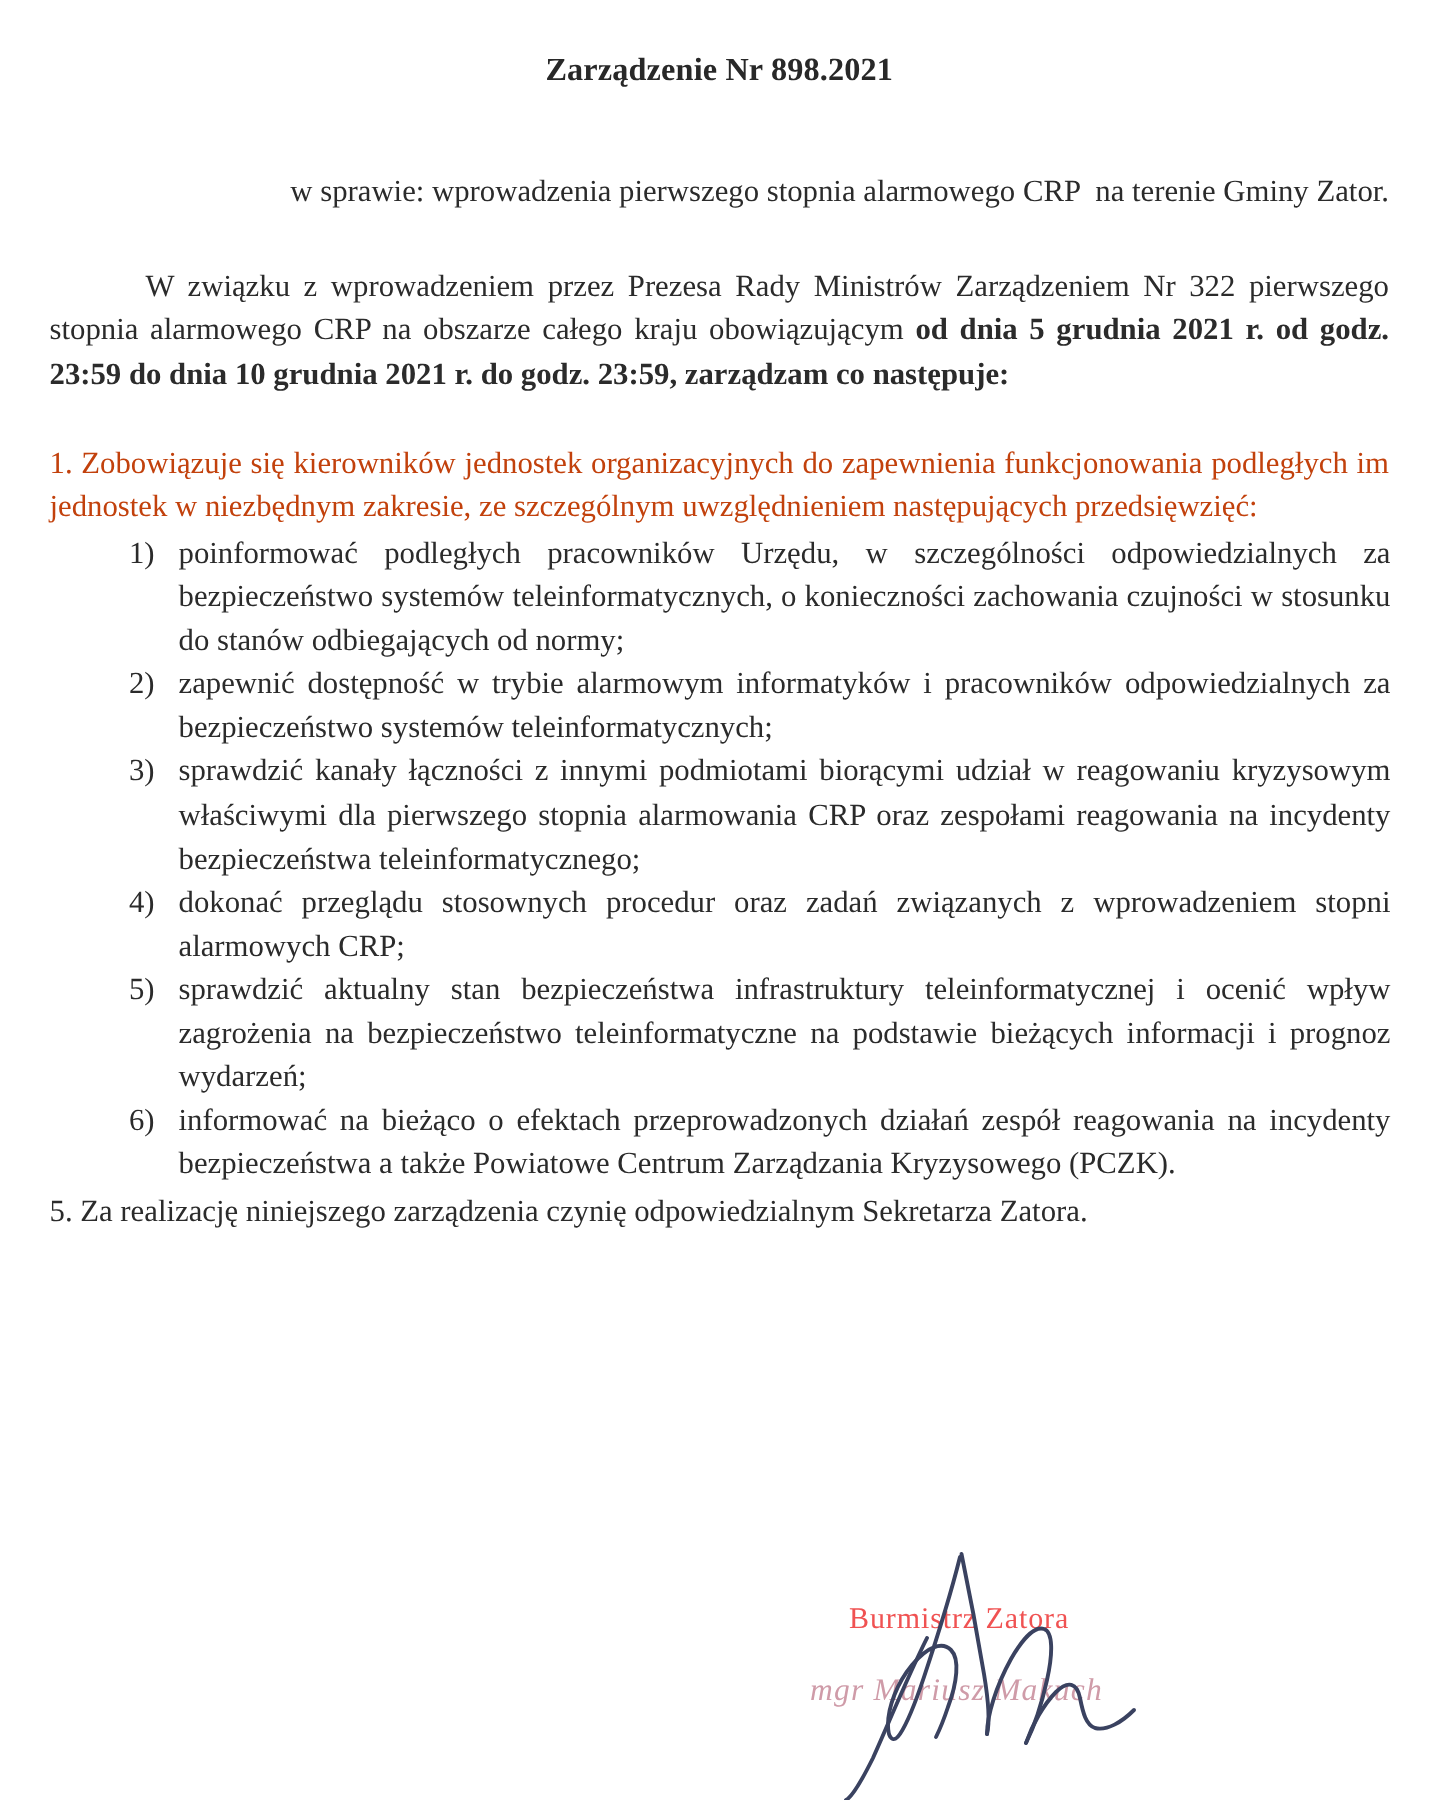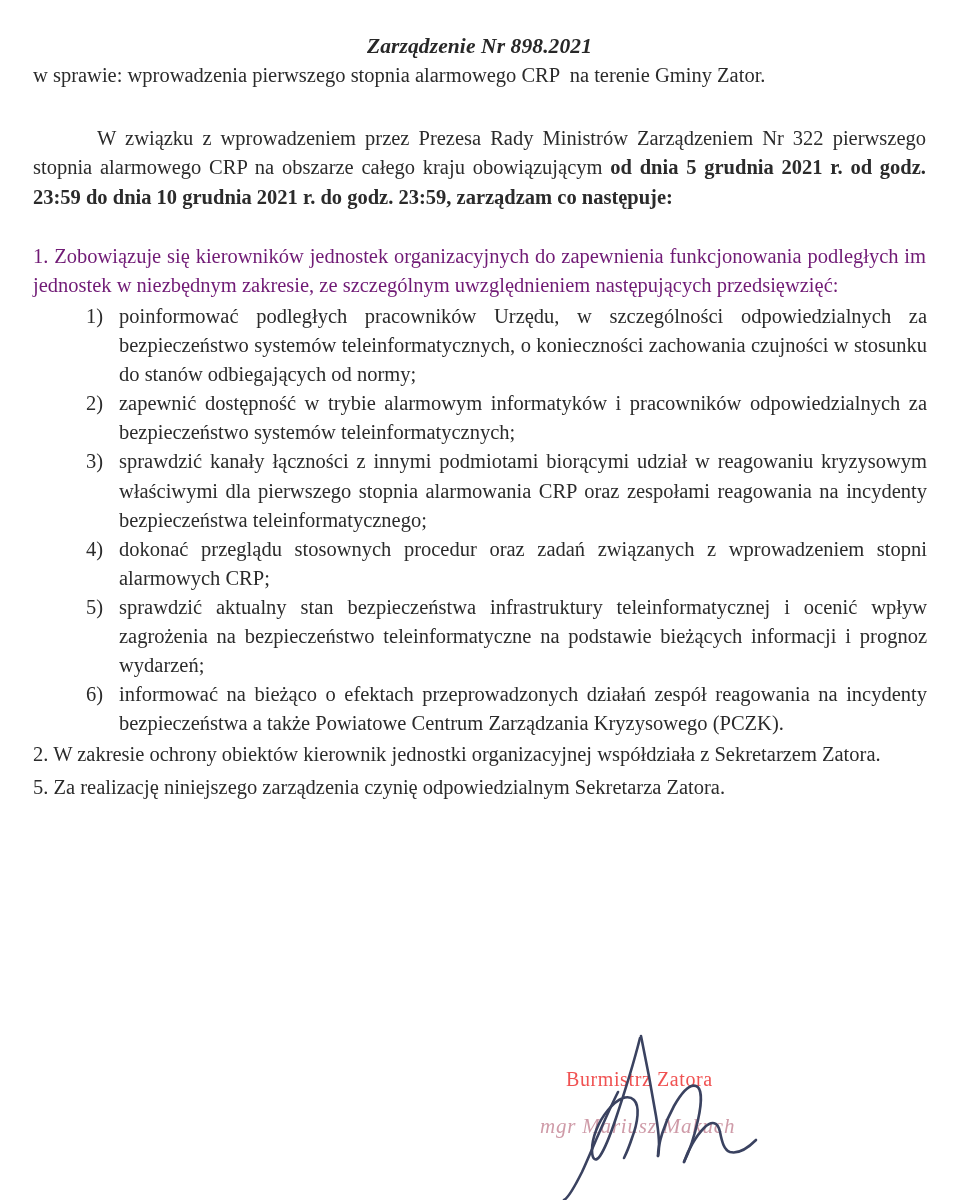--- a/index.html
+++ b/index.html
@@ -24,58 +24,59 @@
 
   
   .title-block {
     margin-top: 32px;
     text-align: center;
     font-weight: bold;
     font-size: 21.5px;
     line-height: 1.38;
     letter-spacing: 0.1px;
     color: #282828;
-    font-style: italic;
   }
   .title-line {
     display: block;
     white-space: pre;
   }
 
   
   .body-wrap {
     margin: 0 33px 0 33px;
     width: 893px;
   }
 
   .subject {
+    margin-top: 53px;
     font-size: 20.5px;
     line-height: 1.3;
     color: #2b2b2b;
     white-space: pre-wrap;
+    text-align: right;
   }
 
   .intro {
     margin-top: 36px;
     font-size: 20.5px;
     line-height: 1.42;
     text-align: justify;
     text-justify: inter-word;
     text-indent: 64px;
     color: #2b2b2b;
   }
   .intro b { font-weight: bold; }
 
   .para-1 {
     margin-top: 30px;
     font-size: 20.5px;
     line-height: 1.42;
     text-align: justify;
     text-justify: inter-word;
-    color: #701a75;
+    color: #c2410c;
   }
 
   
   .sublist {
     margin: 2px 0 0 0;
     padding: 0;
     list-style: none;
     width: 858px;
     margin-left: 36px;
   }
@@ -195,21 +196,20 @@
       <li>
         <span class="marker">5)</span>
         <span class="item-text">sprawdzić aktualny stan bezpieczeństwa infrastruktury teleinformatycznej i ocenić wpływ zagrożenia  na bezpieczeństwo teleinformatyczne na podstawie bieżących informacji i prognoz wydarzeń;</span>
       </li>
       <li>
         <span class="marker">6)</span>
         <span class="item-text">informować na bieżąco o efektach przeprowadzonych działań zespół reagowania na incydenty bezpieczeństwa a także Powiatowe Centrum Zarządzania Kryzysowego (PCZK).</span>
       </li>
     </ul>
 
-    <div class="para-2">2. W zakresie ochrony obiektów kierownik jednostki organizacyjnej współdziała z Sekretarzem Zatora.</div>
     <div class="para-3">5. Za realizację niniejszego zarządzenia czynię odpowiedzialnym Sekretarza Zatora.</div>
 
   </div>
 
   <div class="signature-area">
     <div class="stamp-line-1">Burmistrz Zatora</div>
     <div class="stamp-line-2">mgr Mariusz Makuch</div>
     <svg class="handwriting" viewBox="0 0 320 178">
       <g fill="none" stroke="#3a4260" stroke-width="2.6" stroke-linecap="round" stroke-linejoin="round">
         <path d="M112 16 C 106 40, 96 72, 88 96 C 82 114, 76 128, 72 134 C 68 140, 64 138, 64 128 C 64 116, 70 100, 80 88 C 90 76, 100 72, 106 78 C 112 84, 110 100, 104 116 C 100 128, 96 136, 96 136"></path>

